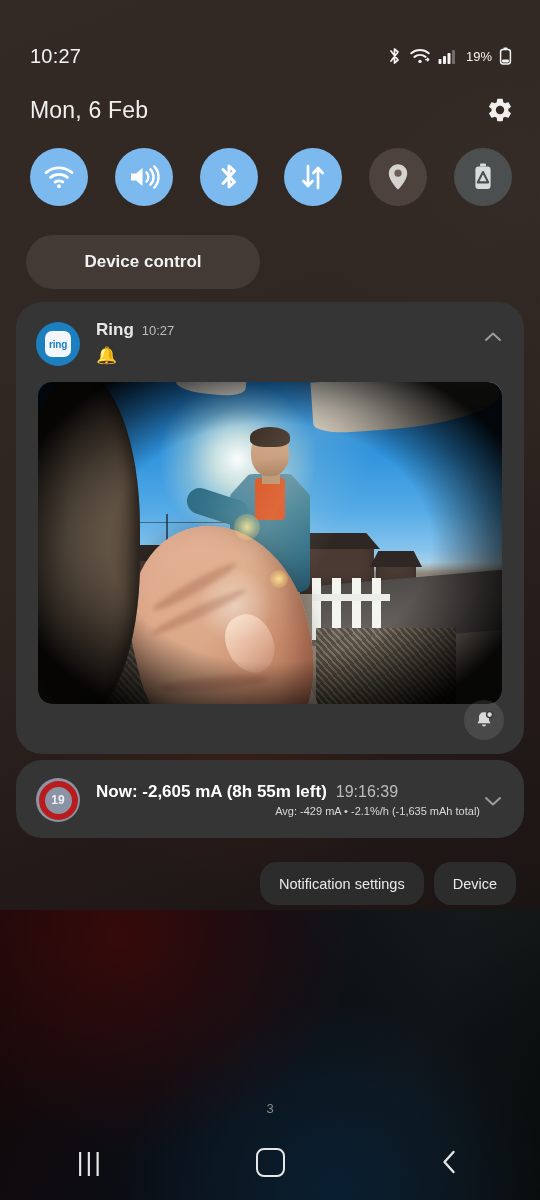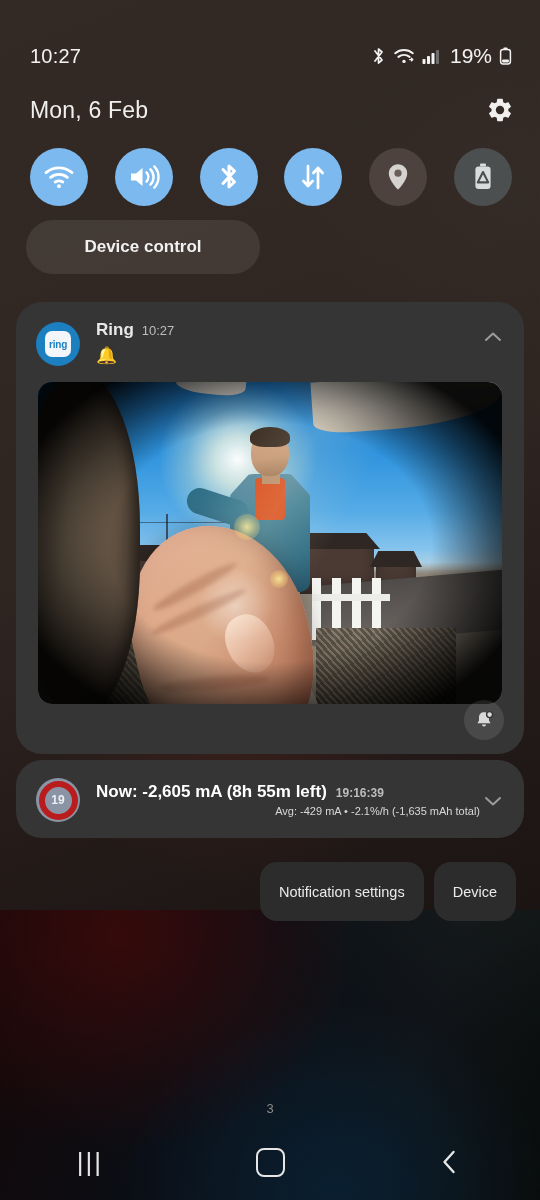--- a/index.html
+++ b/index.html
@@ -65,21 +65,21 @@
     letter-spacing: 0.2px;
   }
   .status-icons {
     display: flex;
     align-items: center;
     gap: 7px;
   }
   .status-icons svg { display: block; }
   .battpct {
     color: #f2f2f2;
-    font-size: 21px;
+    font-size: 13px;
     margin-left: 2px;
   }
 
   
   .daterow {
     position: absolute;
     top: 88px; left: 0;
     width: 540px; height: 44px;
     display: flex;
     align-items: center;
@@ -112,21 +112,21 @@
     flex: none;
   }
   .qs-tile.on  { background: #7cb9ee; }
   .qs-tile.off-warm { background: #4d423d; }
   .qs-tile.off-cool { background: #4b4f4f; }
   .qs-tile svg { display: block; }
 
   
   .pill-row {
     position: absolute;
-    top: 220px; left: 26px;
+    top: 235px; left: 26px;
     width: 488px;
     display: flex;
     justify-content: space-between;
   }
   .pill {
     width: 234px;
     height: 54px;
     border-radius: 27px;
     background: rgba(255,255,255,0.085);
     display: flex;
@@ -441,22 +441,22 @@
   .batt-title {
     color: #ffffff;
     font-size: 17px;
     font-weight: bold;
     display: flex;
     align-items: baseline;
     gap: 9px;
   }
   .batt-stamp {
     color: #bdbdbd;
-    font-size: 12px;
-    font-weight: bold;
+    font-size: 16px;
+    font-weight: normal;
   }
   .batt-sub {
     color: #d8d8d8;
     font-size: 11px;
     margin-top: 3px;
     text-align: right;
   }
 
   
   .footer-row {
@@ -471,21 +471,21 @@
   }
   .footer-btn {
     height: 43px;
     border-radius: 17px;
     background: #2c2c2c;
     color: #eaeaea;
     font-size: 14.5px;
     display: flex;
     align-items: center;
     justify-content: center;
-    padding: 8px 19px;
+    padding: 0 19px;
   }
 
   
   .page-indicator {
     position: absolute;
     top: 1101px; left: 0;
     width: 540px;
     text-align: center;
     color: #8a8a8a;
     font-size: 13px;

